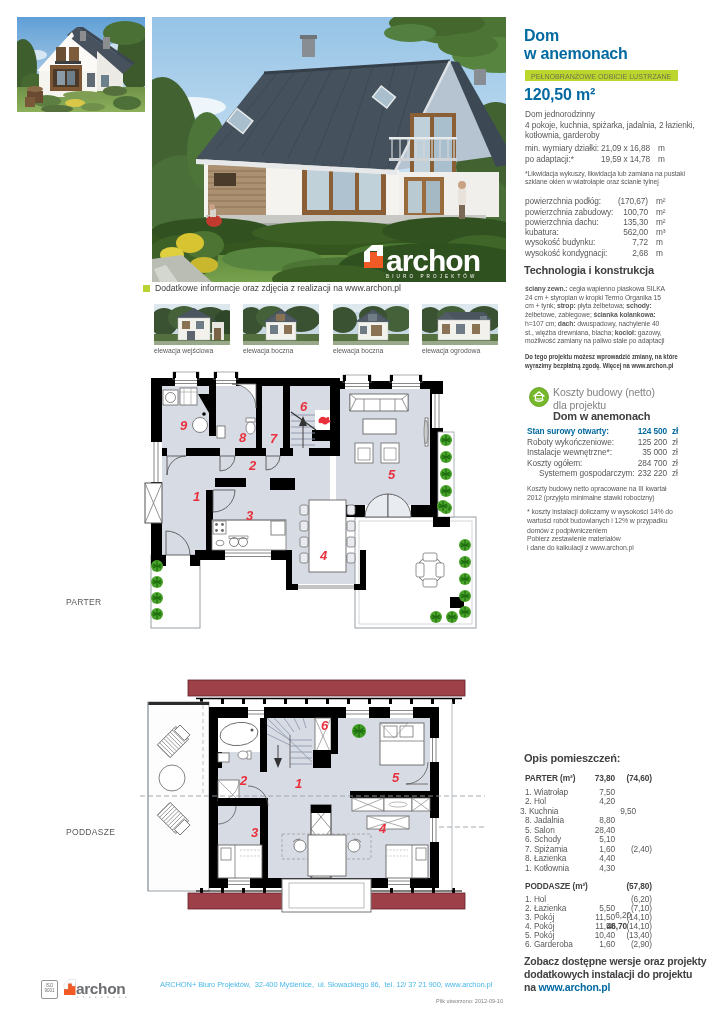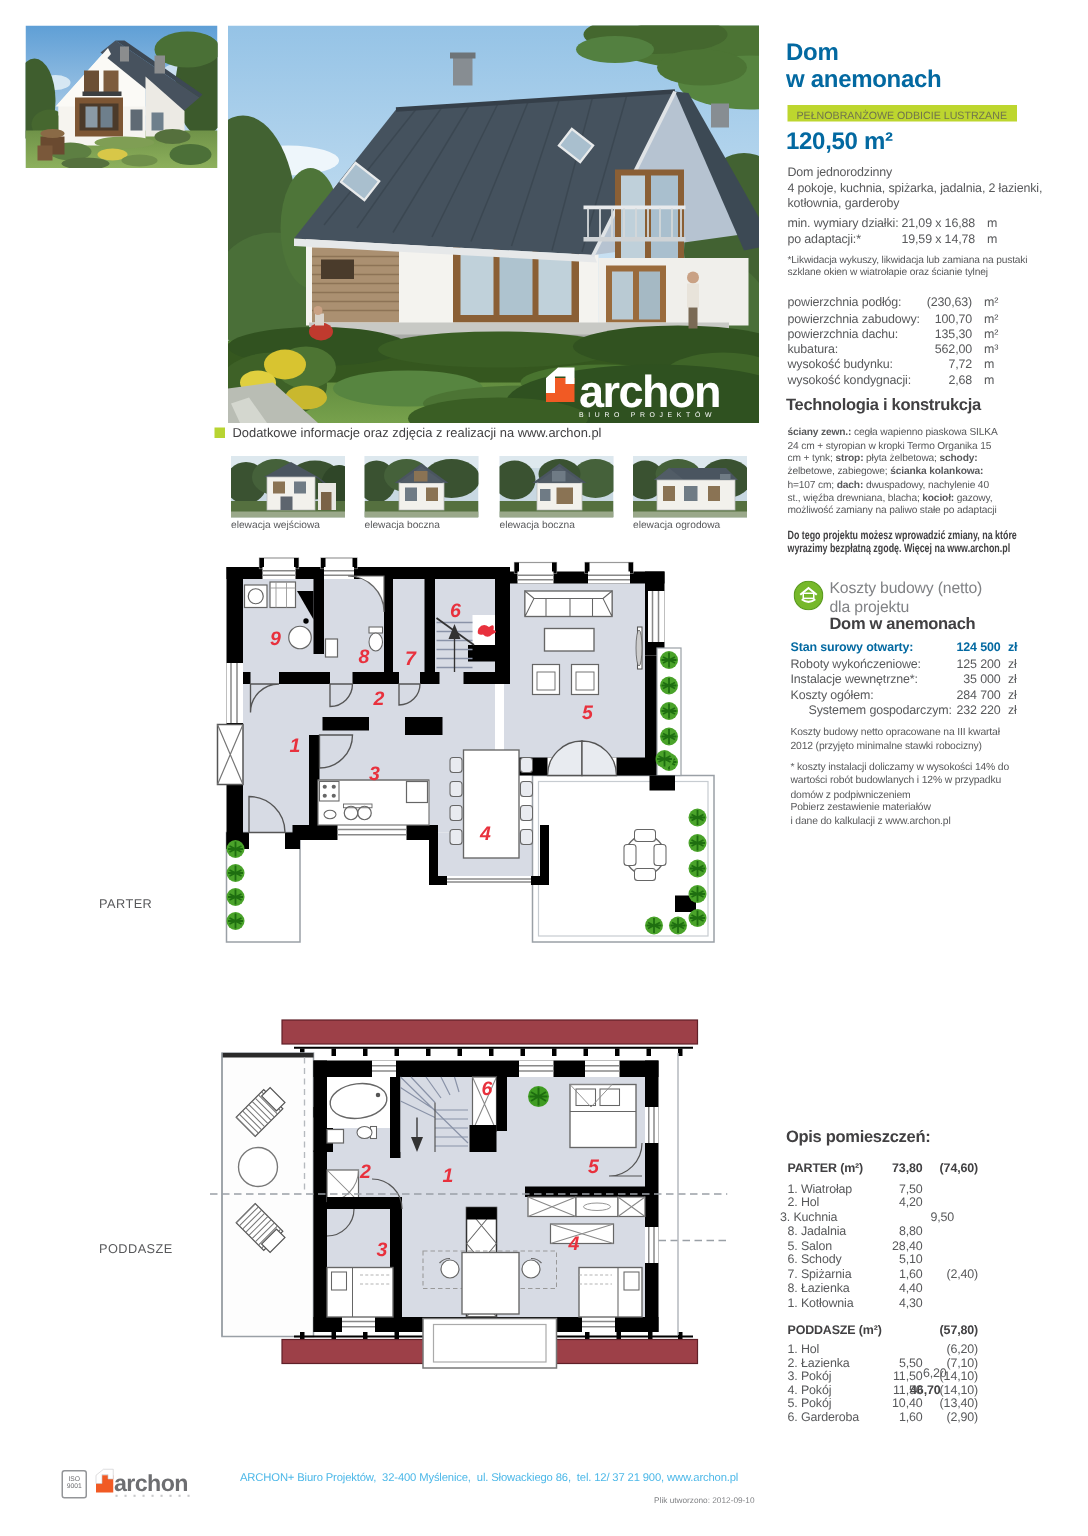--- a/index.html
+++ b/index.html
@@ -912,21 +912,21 @@
 <div class="row" style="left:525px;top:144px;">min. wymiary działki:</div>
 <div class="rv" style="left:595px;top:144px;width:55px;">21,09 x 16,88</div>
 <div class="row" style="left:658px;top:144px;">m</div>
 <div class="row" style="left:525px;top:155px;">po adaptacji:*</div>
 <div class="rv" style="left:595px;top:155px;width:55px;">19,59 x 14,78</div>
 <div class="row" style="left:658px;top:155px;">m</div>
 
 <div class="abs" style="left:525px;top:170px;font-size:6.8px;line-height:8.4px;letter-spacing:-0.1px;">*Likwidacja wykuszy, likwidacja lub zamiana na pustaki<br>szklane okien w wiatrołapie oraz ścianie tylnej</div>
 
 <div class="row" style="left:525px;top:197px;">powierzchnia podłóg:</div>
-    <div class="rv" style="left:590px;top:197px;width:58px;">(230,63)</div>
+    <div class="rv" style="left:590px;top:197px;width:58px;">(170,67)</div>
     <div class="row" style="left:656px;top:197px;">m²</div>
 <div class="row" style="left:525px;top:208px;">powierzchnia zabudowy:</div>
     <div class="rv" style="left:590px;top:208px;width:58px;">100,70</div>
     <div class="row" style="left:656px;top:208px;">m²</div>
 <div class="row" style="left:525px;top:218px;">powierzchnia dachu:</div>
     <div class="rv" style="left:590px;top:218px;width:58px;">135,30</div>
     <div class="row" style="left:656px;top:218px;">m²</div>
 <div class="row" style="left:525px;top:228px;">kubatura:</div>
     <div class="rv" style="left:590px;top:228px;width:58px;">562,00</div>
     <div class="row" style="left:656px;top:228px;">m³</div>
@@ -1015,20 +1015,21 @@
 <div class="row" style="left:525px;top:922px;">4. Pokój</div>
     <div class="rv" style="left:560px;top:922px;width:55px;">11,50</div>
     <div class="rv" style="left:622px;top:922px;width:30px;">(14,10)</div>
 <div class="row" style="left:525px;top:931px;">5. Pokój</div>
     <div class="rv" style="left:560px;top:931px;width:55px;">10,40</div>
     <div class="rv" style="left:622px;top:931px;width:30px;">(13,40)</div>
 <div class="row" style="left:525px;top:940px;">6. Garderoba</div>
     <div class="rv" style="left:560px;top:940px;width:55px;">1,60</div>
     <div class="rv" style="left:622px;top:940px;width:30px;">(2,90)</div>
 
+<div class="abs" style="left:524px;top:955px;width:185px;font-size:10.5px;line-height:13px;font-weight:bold;color:#414042;letter-spacing:-0.2px;">Zobacz dostępne wersje oraz projekty<br>dodatkowych instalacji do projektu<br>na <span class="blue">www.archon.pl</span></div>
 
 <div class="abs" style="left:41px;top:980px;width:15px;height:15px;border:1px solid #939598;border-radius:2px;font-size:4.5px;line-height:5px;text-align:center;color:#6d6e71;padding-top:2px;">ISO<br>9001</div>
 
 <svg class="abs" style="left:63px;top:977px" width="68" height="24" viewBox="0 0 68 24">
   <rect x="1" y="6.5" width="11.5" height="11.5" fill="#f15a24"></rect>
   <path d="M1 6.5 L6 2.5 L12.5 2.5 L12.5 9 L9 9 L9 6 L5 6 L5 12 L1 12 Z" fill="#fff" stroke="#c7c8ca" stroke-width="0.4"></path>
   <text x="13" y="17" font-family="Liberation Sans,sans-serif" font-size="15.5" font-weight="bold" fill="#6d6e71" letter-spacing="-0.4">archon</text>
   <g fill="#c7c8ca">
         <rect x="14" y="19.5" width="1.4" height="1.4"></rect>
         <rect x="20" y="19.5" width="1.4" height="1.4"></rect>

